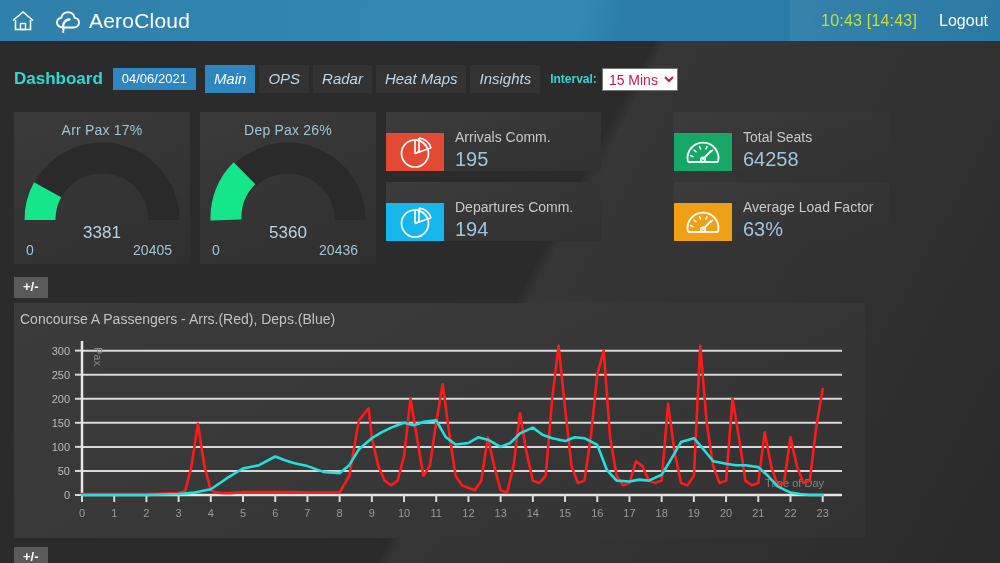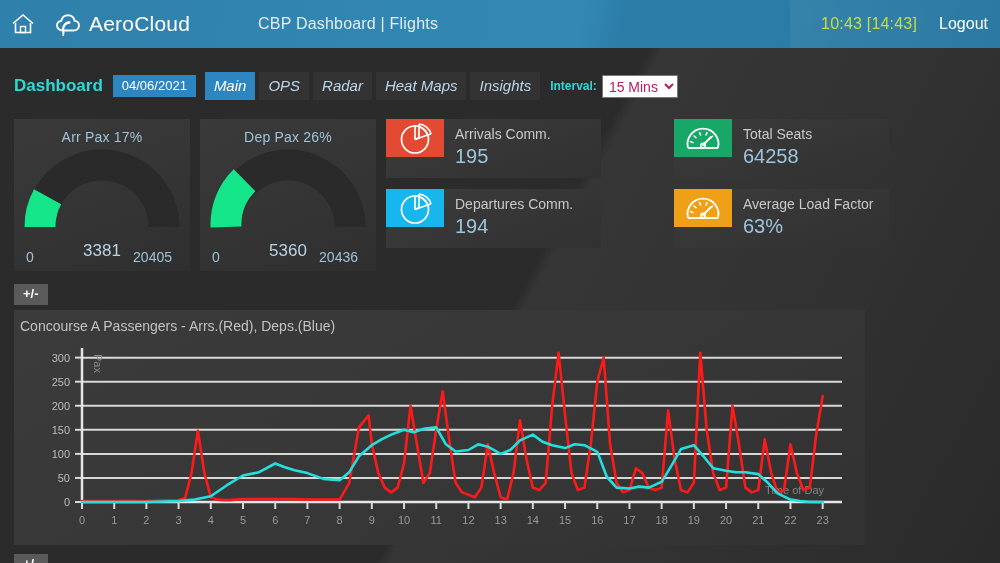--- a/index.html
+++ b/index.html
@@ -11,21 +11,21 @@
   }
   #app {
     position: relative;
     width: 1000px; height: 563px;
     background: linear-gradient(118deg, #2b2b2b 0%, #2b2b2b 52%, #363636 53%, #333333 70%, #2a2a2a 100%);
   }
 
   
   #header {
     position: relative;
-    height: 48px;
+    height: 41px;
     background: linear-gradient(100deg, #2f80ab 0%, #3389b4 58%, #2b7da8 62%, #2a7aa4 100%);
     display: flex; align-items: center;
     overflow: hidden;
   }
   #header:after {
     content: ""; position: absolute; top: 0; right: 0;
     width: 210px; height: 100%;
     background: linear-gradient(100deg, rgba(255,255,255,0.05), rgba(255,255,255,0.0));
     pointer-events: none;
   }
@@ -71,28 +71,28 @@
     width: 176px; height: 152px;
     background: linear-gradient(160deg, #3a3a3a 0%, #343434 60%, #2f2f2f 100%);
     position: relative;
   }
   .gauge-title {
     text-align: center; color: #9fc3d8; font-size: 14px; padding-top: 10px; letter-spacing: .2px;
   }
   .gauge-svg { position: absolute; left: 50%; transform: translateX(-50%); top: 30px; }
   .gauge-value {
     position: absolute; width: 100%; text-align: center; top: 111px;
-    color: #b9d3e3; font-size: 17px; margin-top: 11px;
+    color: #b9d3e3; font-size: 17px;
   }
   .gauge-min { position: absolute; left: 12px; bottom: 6px; color: #9fc3d8; font-size: 14px; }
   .gauge-max { position: absolute; right: 18px; bottom: 6px; color: #9fc3d8; font-size: 14px; }
 
   .tile-col { display: flex; flex-direction: column; gap: 11px; }
   .tile {
-    display: flex; align-items: flex-start;
+    display: flex; align-items: flex-end;
     width: 215px; height: 59px;
     background: linear-gradient(160deg, #3c3c3c 0%, #353535 60%, #313131 100%);
   }
   .tile-icon { width: 58px; display: flex; align-items: center; justify-content: center; flex: none; }
   .tile-body { padding: 8px 0 0 11px; }
   .tile-label { color: #c9c9c9; font-size: 14px; line-height: 1.05; white-space: nowrap; }
   .tile-value { color: #9ec5dd; font-size: 20px; margin-top: 3px; }
   .spacer-col { width: 53px; }
 
   
@@ -126,21 +126,20 @@
 
     <div class="logo-wrap">
       <svg width="28" height="28" viewBox="0 0 28 28">
         <path d="M9 20.5 C5.4 20.5 3 18.4 3 15.6 C3 13.2 4.8 11.2 7.3 10.9 C7.8 7.6 10.6 5.2 14 5.2 C17.4 5.2 20.2 7.6 20.6 10.9 C23 11 25 12.8 25 15.4 C25 18.2 22.6 20.5 19.4 20.5 Z" fill="none" stroke="#ffffff" stroke-width="1.9" stroke-linejoin="round"></path>
         <path d="M15.5 12.5 C13 12.5 10.5 14.5 9.5 17 C9 18.3 8.6 20.5 9.4 22.8" fill="none" stroke="#ffffff" stroke-width="2.3" stroke-linecap="round"></path>
         <circle cx="9.2" cy="25" r="1.1" fill="#ffffff"></circle>
       </svg>
       <span class="logo-text">AeroCloud</span>
     </div>
 
-    <div class="header-title">CBP Dashboard | Flights</div>
 
     <div class="header-right">
       <span class="clock">10:43 [14:43]</span>
       <span class="logout">Logout</span>
     </div>
   </div>
 
   <div id="navbar">
     <span class="nav-brand">Dashboard</span>
     <span class="date-badge">04/06/2021</span>

